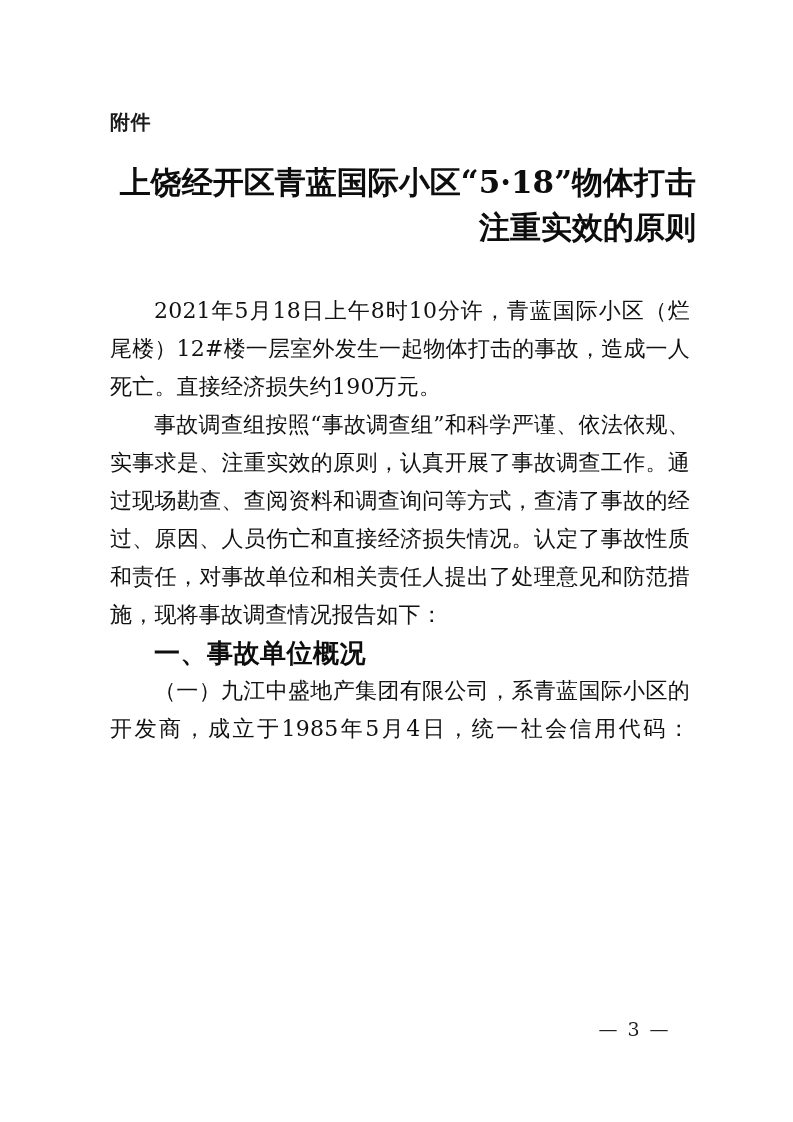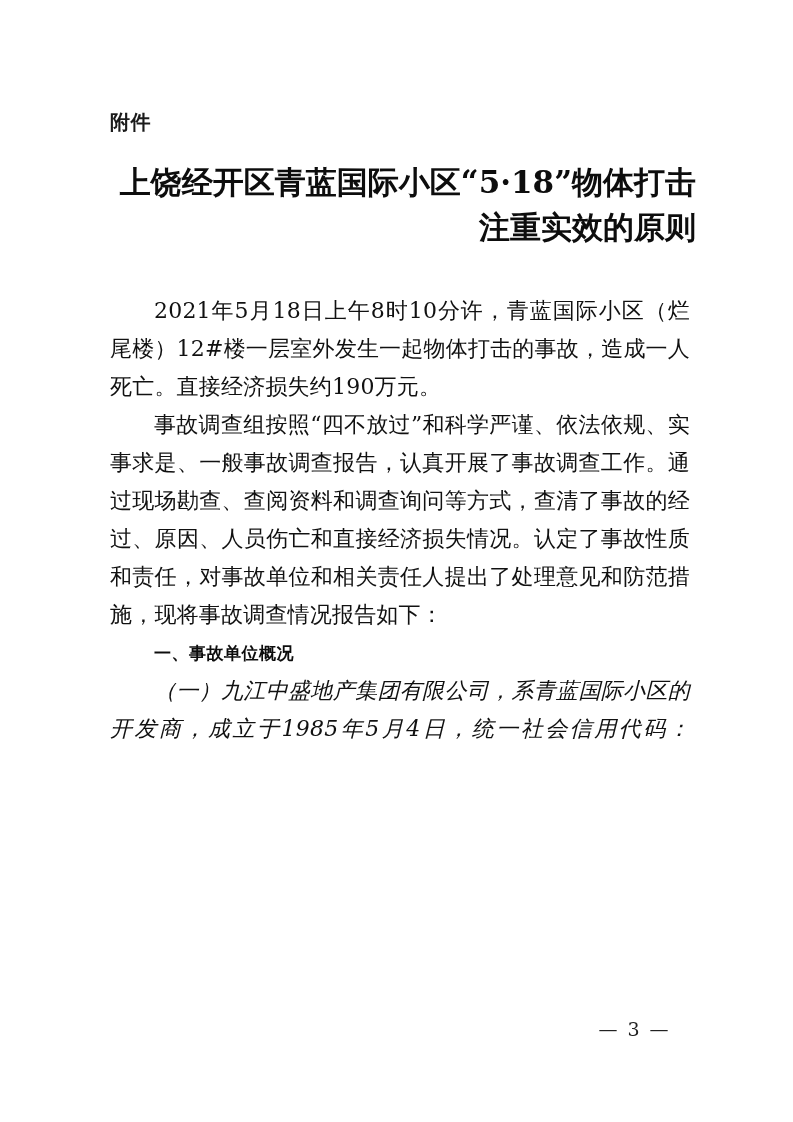--- a/index.html
+++ b/index.html
@@ -75,32 +75,31 @@
     text-justify: inter-character;
     color: #111111;
     margin: 0;
     text-indent: 44px;
     letter-spacing: 0.2px;
   }
 
   .section-heading {
     font-family: "DejaVu Sans", "Liberation Sans", sans-serif;
     font-weight: bold;
-    font-size: 17px;
+    font-size: 26px;
     line-height: 38px;
     margin: 0;
     text-indent: 44px;
     color: #0d0d0d;
     letter-spacing: 0.5px;
   }
 
   .para.last-justified {
     text-align: justify;
     text-align-last: justify;
-    font-style: italic;
   }
 
   
   .page-footer {
     position: absolute;
     left: 0;
     top: 1018px;
     width: 793px;
     text-align: center;
     padding-right: 24px;
@@ -125,21 +124,21 @@
   <div class="doc-title">
     <span class="tline">上饶经开区青蓝国际小区“5·18”物体打击</span>
     <span class="tline">注重实效的原则</span>
   </div>
 
   <div class="body-block">
 
     <p class="para">2021年5月18日上午8时10分许，青蓝国际小区（烂尾楼）12#楼一层室外发生一起物体打击的事故，造成一人死亡。直接经济损失约190万元。</p>
 
 
-    <p class="para">事故调查组按照“四不放过”和科学严谨、依法依规、实事求是、一般事故调查报告，认真开展了事故调查工作。通过现场勘查、查阅资料和调查询问等方式，查清了事故的经过、原因、人员伤亡和直接经济损失情况。认定了事故性质和责任，对事故单位和相关责任人提出了处理意见和防范措施，现将事故调查情况报告如下：</p>
+    <p class="para">事故调查组按照“事故调查组”和科学严谨、依法依规、实事求是、注重实效的原则，认真开展了事故调查工作。通过现场勘查、查阅资料和调查询问等方式，查清了事故的经过、原因、人员伤亡和直接经济损失情况。认定了事故性质和责任，对事故单位和相关责任人提出了处理意见和防范措施，现将事故调查情况报告如下：</p>
 
     <p class="section-heading">一、事故单位概况</p>
 
     <p class="para last-justified">（一）九江中盛地产集团有限公司，系青蓝国际小区的开发商，成立于1985年5月4日，统一社会信用代码：</p>
 
   </div>
 
   <div class="page-footer">
     <span class="pf-inner">— 3 —</span>
   </div>

